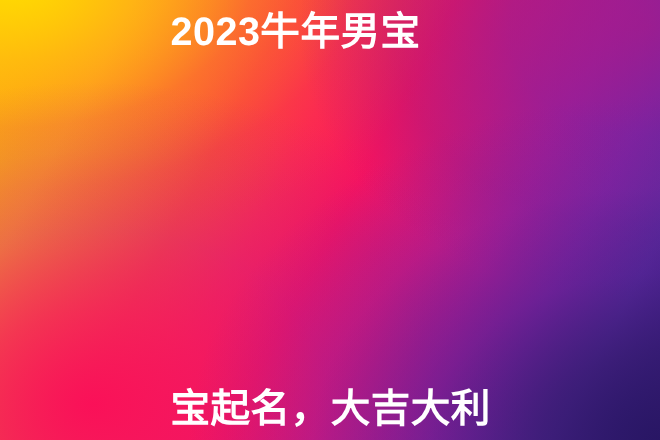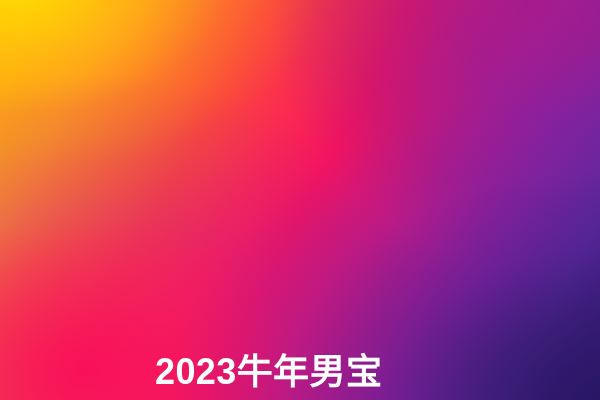--- a/index.html
+++ b/index.html
@@ -104,21 +104,21 @@
 
   
   .headline {
     position: absolute;
     left: 155px;
     top: 0;
     width: 320px;
     height: 400px;
     display: flex;
     flex-direction: column;
-    justify-content: flex-end;
+    justify-content: space-between;
     z-index: 2;
   }
 
   .headline-line {
     color: #ffffff;
     font-size: 36px;
     line-height: 57px;
     font-weight: 700;
     letter-spacing: 0.4px;
     white-space: nowrap;
@@ -132,15 +132,16 @@
 <div class="banner">
 
   <div class="gradient-base"></div>
   <div class="gradient-warm"></div>
   <div class="gradient-pink"></div>
   <div class="gradient-purple"></div>
   <div class="gradient-indigo"></div>
 
   <div class="headline">
     <div class="headline-line">2023牛年男宝</div>
+    <div class="headline-line">宝起名，大吉大利</div>
   </div>
 
 </div>
 
 </body></html>

